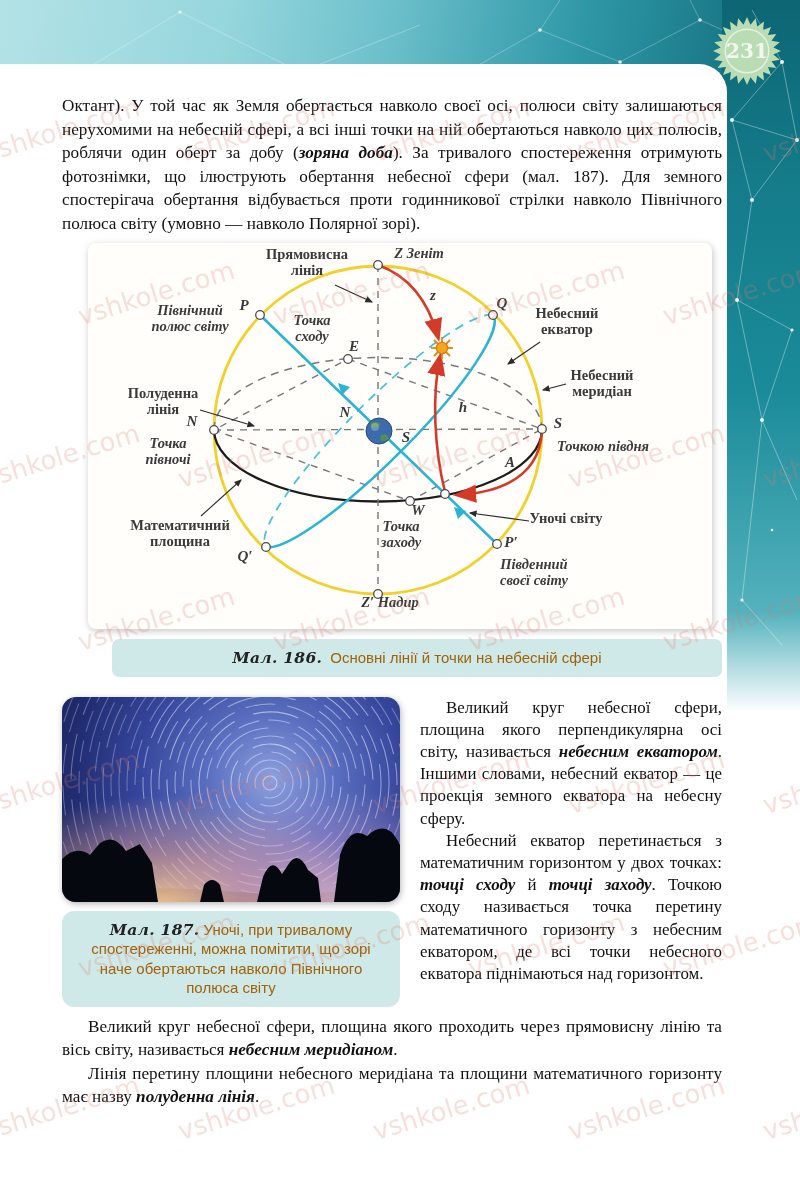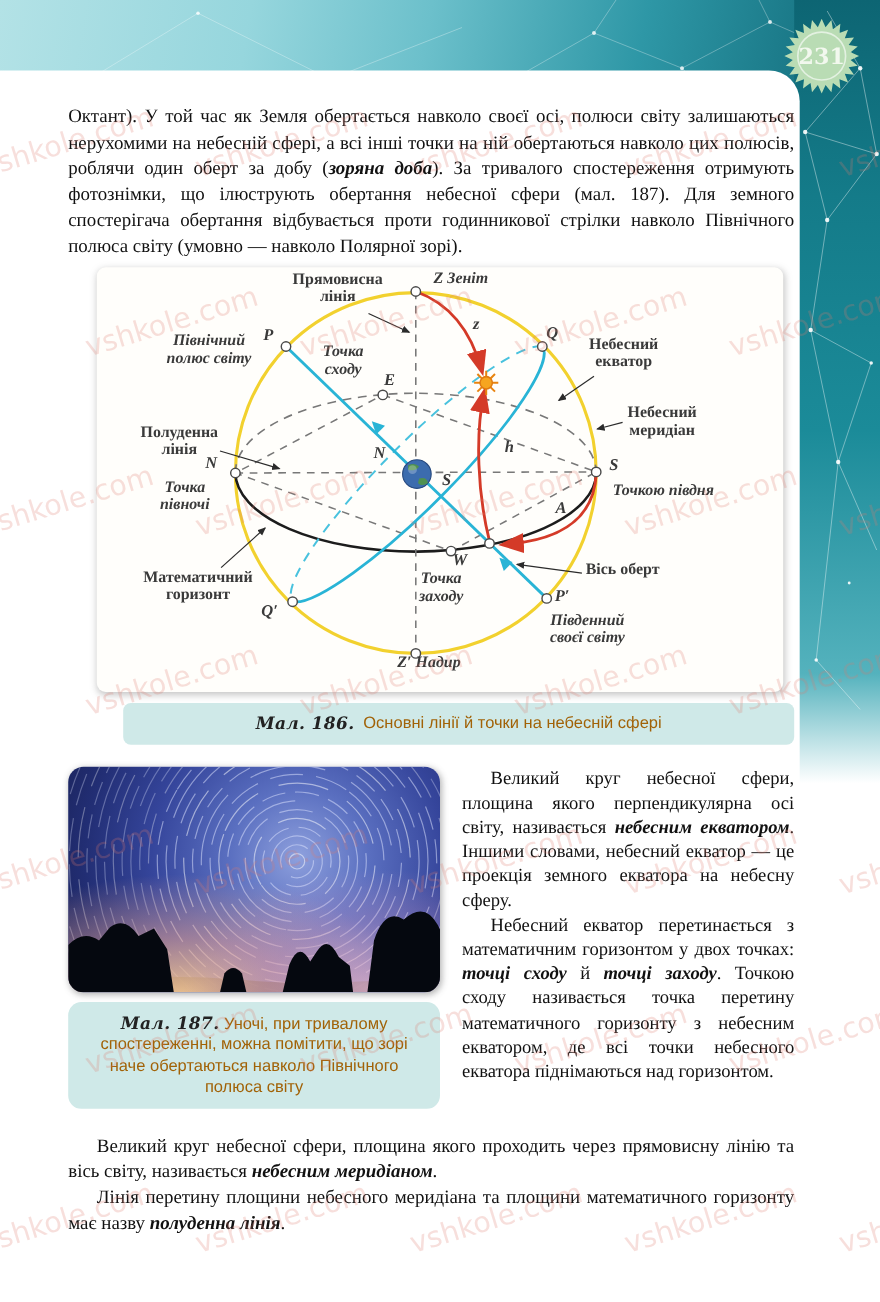--- a/index.html
+++ b/index.html
@@ -44,21 +44,21 @@
          background:radial-gradient(circle at 62% 40%,#8ea0dd 0%,#5a6fc0 26%,#35459b 55%,#222e74 80%,#1a2257 100%);}
   .glow1{position:absolute;left:0;bottom:0;width:100%;height:60%;
          background:radial-gradient(ellipse at 30% 105%,rgba(250,205,150,.95) 0%,rgba(240,170,150,.55) 30%,rgba(220,140,160,0) 62%);}
   .glow2{position:absolute;left:30%;bottom:0;width:75%;height:55%;
          background:radial-gradient(ellipse at 70% 100%,rgba(238,190,210,.8) 0%,rgba(210,160,200,.35) 40%,rgba(210,160,200,0) 70%);}
   .cap187{margin-top:9px;width:338px;box-sizing:border-box;background:#cfe9e8;border-radius:12px;
           padding:9px 12px;text-align:center;}
   .cap187 .capt{font-size:15px;line-height:19.5px;}
   .rightcol{margin-left:20px;width:302px;}
   .rightcol .para{font-size:16.9px;line-height:22.2px;}
-  .bottom{margin-top:22px;}
+  .bottom{margin-top:8px;}
   
   .wm{position:absolute;z-index:40;font-family:"DejaVu Sans",sans-serif;font-size:26px;
       color:rgba(222,120,108,.24);transform:rotate(-17deg);pointer-events:none;white-space:nowrap;}
 </style>
 </head>
 <body>
 
 <div class="page">
 
   <div class="topband">
@@ -193,27 +193,27 @@
         <div class="dl lt" style="left:156px;top:54px">P</div>
         <div class="dl it" style="left:224px;top:70px">Точка
 сходу</div>
         <div class="dl lt" style="left:266px;top:95px">E</div>
         <div class="dl up" style="left:75px;top:143px">Полуденна
 лінія</div>
         <div class="dl lt" style="left:104px;top:170px">N</div>
         <div class="dl it" style="left:80px;top:193px">Точка
 півночі</div>
         <div class="dl up" style="left:92px;top:275px">Математичний
-горизонт</div>
+площина</div>
         <div class="dl lt" style="left:157px;top:305px">Q′</div>
         <div class="dl it" style="left:302px;top:352px">Z′ Надир</div>
         <div class="dl lt" style="left:330px;top:259px">W</div>
         <div class="dl it" style="left:313px;top:276px">Точка
 заходу</div>
-        <div class="dl up" style="left:478px;top:268px">Вісь оберт</div>
+        <div class="dl up" style="left:478px;top:268px">Уночі світу</div>
         <div class="dl lt" style="left:423px;top:291px">P′</div>
         <div class="dl it" style="left:446px;top:314px">Південний
 своєї світу</div>
         <div class="dl it" style="left:515px;top:196px">Точкою півдня</div>
         <div class="dl lt" style="left:470px;top:172px">S</div>
         <div class="dl lt" style="left:414px;top:52px">Q</div>
         <div class="dl up" style="left:479px;top:63px">Небесний
 екватор</div>
         <div class="dl up" style="left:514px;top:125px">Небесний
 меридіан</div>

